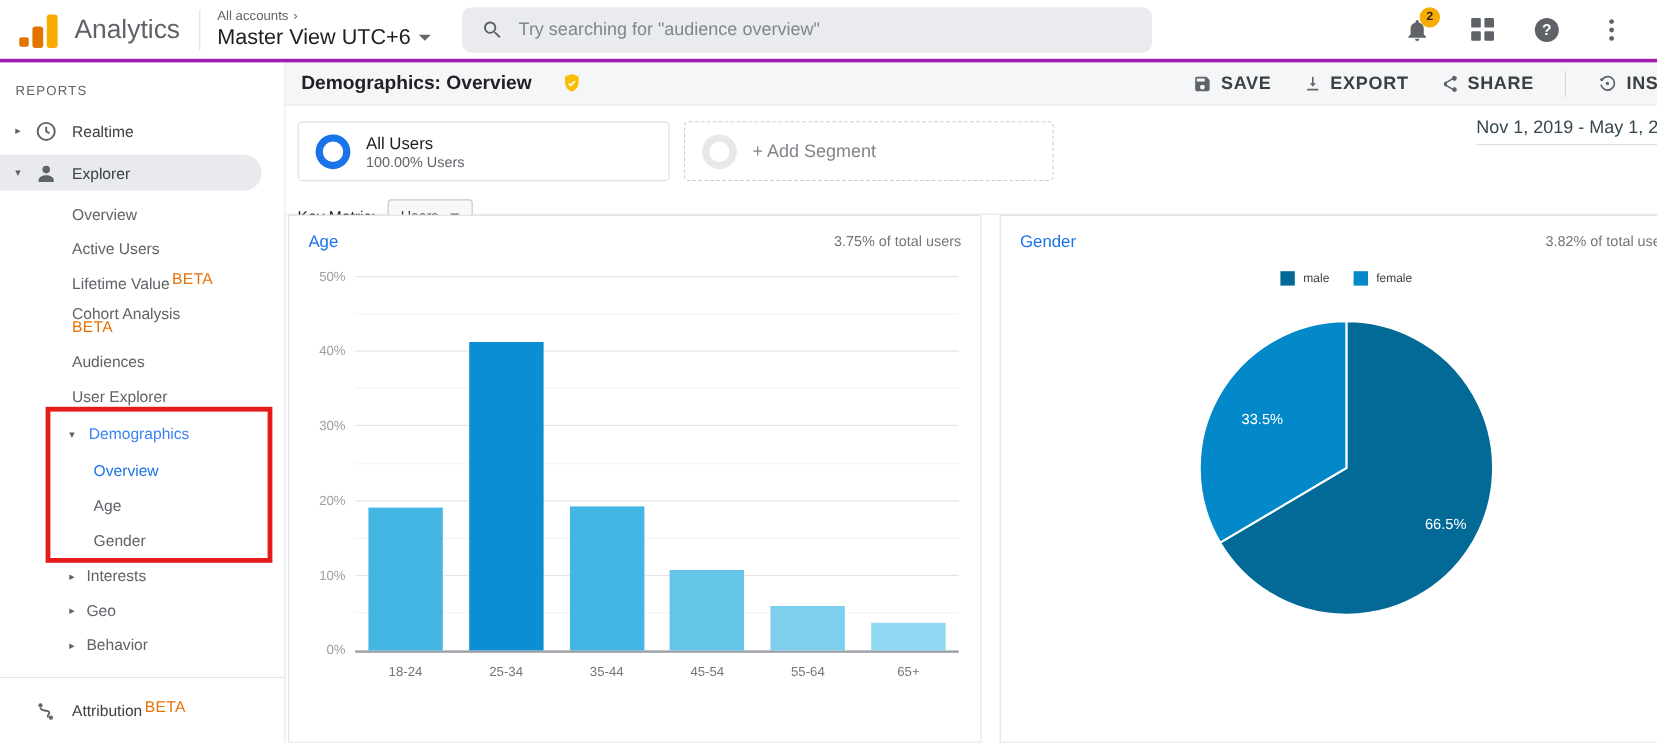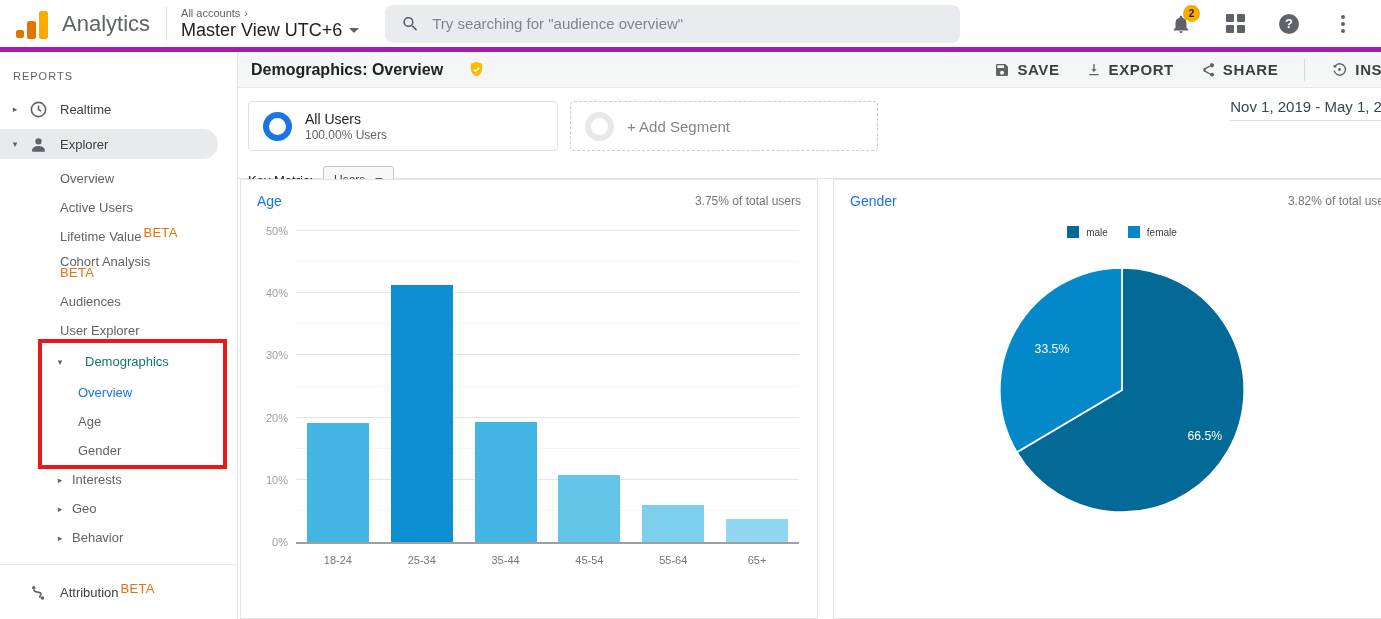--- a/index.html
+++ b/index.html
@@ -4,21 +4,21 @@
 <style>
   :root{
     --accent:#1a73e8; --beta:#e8710a; --badge:#f9ab00; --red:#e61a1a;
     --gray-text:#5f6368; --dark-text:#202124; --border:#e0e0e0;
   }
   *{box-sizing:border-box; margin:0; padding:0;}
   html,body{width:1381px; height:619px; overflow:hidden;}
   body{font-family:"Liberation Sans", sans-serif; background:#fff; color:var(--dark-text); position:relative;}
 
   
-  .header{height:52px; display:flex; align-items:center; background:#fff; border-bottom:5px solid #a21caf; position:relative; z-index:10;}
+  .header{height:52px; display:flex; align-items:center; background:#fff; border-bottom:3px solid #a21caf; position:relative; z-index:10;}
   .logo-wrap{display:flex; align-items:flex-end; gap:3px; padding:0 14px 0 16px; height:30px;}
   .logo-dot{width:8px; height:8px; border-radius:2px; background:#e37400; margin-bottom:1px;}
   .logo-bar-mid{width:9px; height:18px; border-radius:2.5px; background:#e37400;}
   .logo-bar-tall{width:9px; height:28px; border-radius:2.5px; background:#f9ab00;}
   .product-name{font-size:22px; color:#5f6368; margin-right:16px;}
   .header-divider{width:1px; height:34px; background:#e0e0e0; margin-right:14px;}
   .account-block{display:flex; flex-direction:column; justify-content:center; margin-right:26px;}
   .breadcrumb{font-size:11px; color:#5f6368; display:flex; align-items:center; gap:4px;}
   .account-row{font-size:18px; color:#202124; display:flex; align-items:center; gap:7px; margin-top:1px;}
   .caret-down{width:0;height:0;border-left:5px solid transparent;border-right:5px solid transparent;border-top:5px solid #5f6368;display:inline-block;}
@@ -46,21 +46,21 @@
   .nav-row > *{position:relative;}
   .expander{width:10px; font-size:9px; color:#5f6368; margin-left:10px; text-align:center;}
   .nav-icon{width:20px; height:20px; margin-left:8px; display:flex; align-items:center; justify-content:center;}
   .nav-label{margin-left:12px; color:#3c4043;}
   .sub-item{height:29px; display:flex; align-items:center; padding-left:60px; cursor:pointer; position:relative;}
   .sub-item.two-line{height:36px; flex-direction:column; align-items:flex-start; justify-content:center;}
   .sub-item.two-line .beta{margin-left:0; display:block; margin-top:0px;}
   .demo-group{position:relative;}
   .demo-row{height:29px; display:flex; align-items:center; cursor:pointer; position:relative; margin:2px 0;}
   .demo-row .expander{margin-left:55px;}
-  .demo-row .nav-label{margin-left:20px; color:#0f766e;}
+  .demo-row .nav-label{margin-left:9px; color:#3b82f6;}
   .sub-sub{height:29px; display:flex; align-items:center; padding-left:78px; cursor:pointer; position:relative;}
   .sub-sub.selected span{color:var(--accent);}
   .collapse-row{height:29px; display:flex; align-items:center; cursor:pointer;}
   .collapse-row .expander{margin-left:55px;}
   .collapse-row .nav-label{margin-left:7px; color:#5f6368;}
   .beta{font-size:13px; font-weight:normal; color:var(--beta); letter-spacing:.3px; vertical-align:top; margin-left:2px; position:relative; top:-4px;}
   .sidebar-divider{height:1px; background:#e4e6e8; margin:12px 0;}
   .annotation-box{position:absolute; left:38px; top:-8px; bottom:-4px; width:189px; border:4px solid var(--red); pointer-events:none; z-index:5;}
 
   

